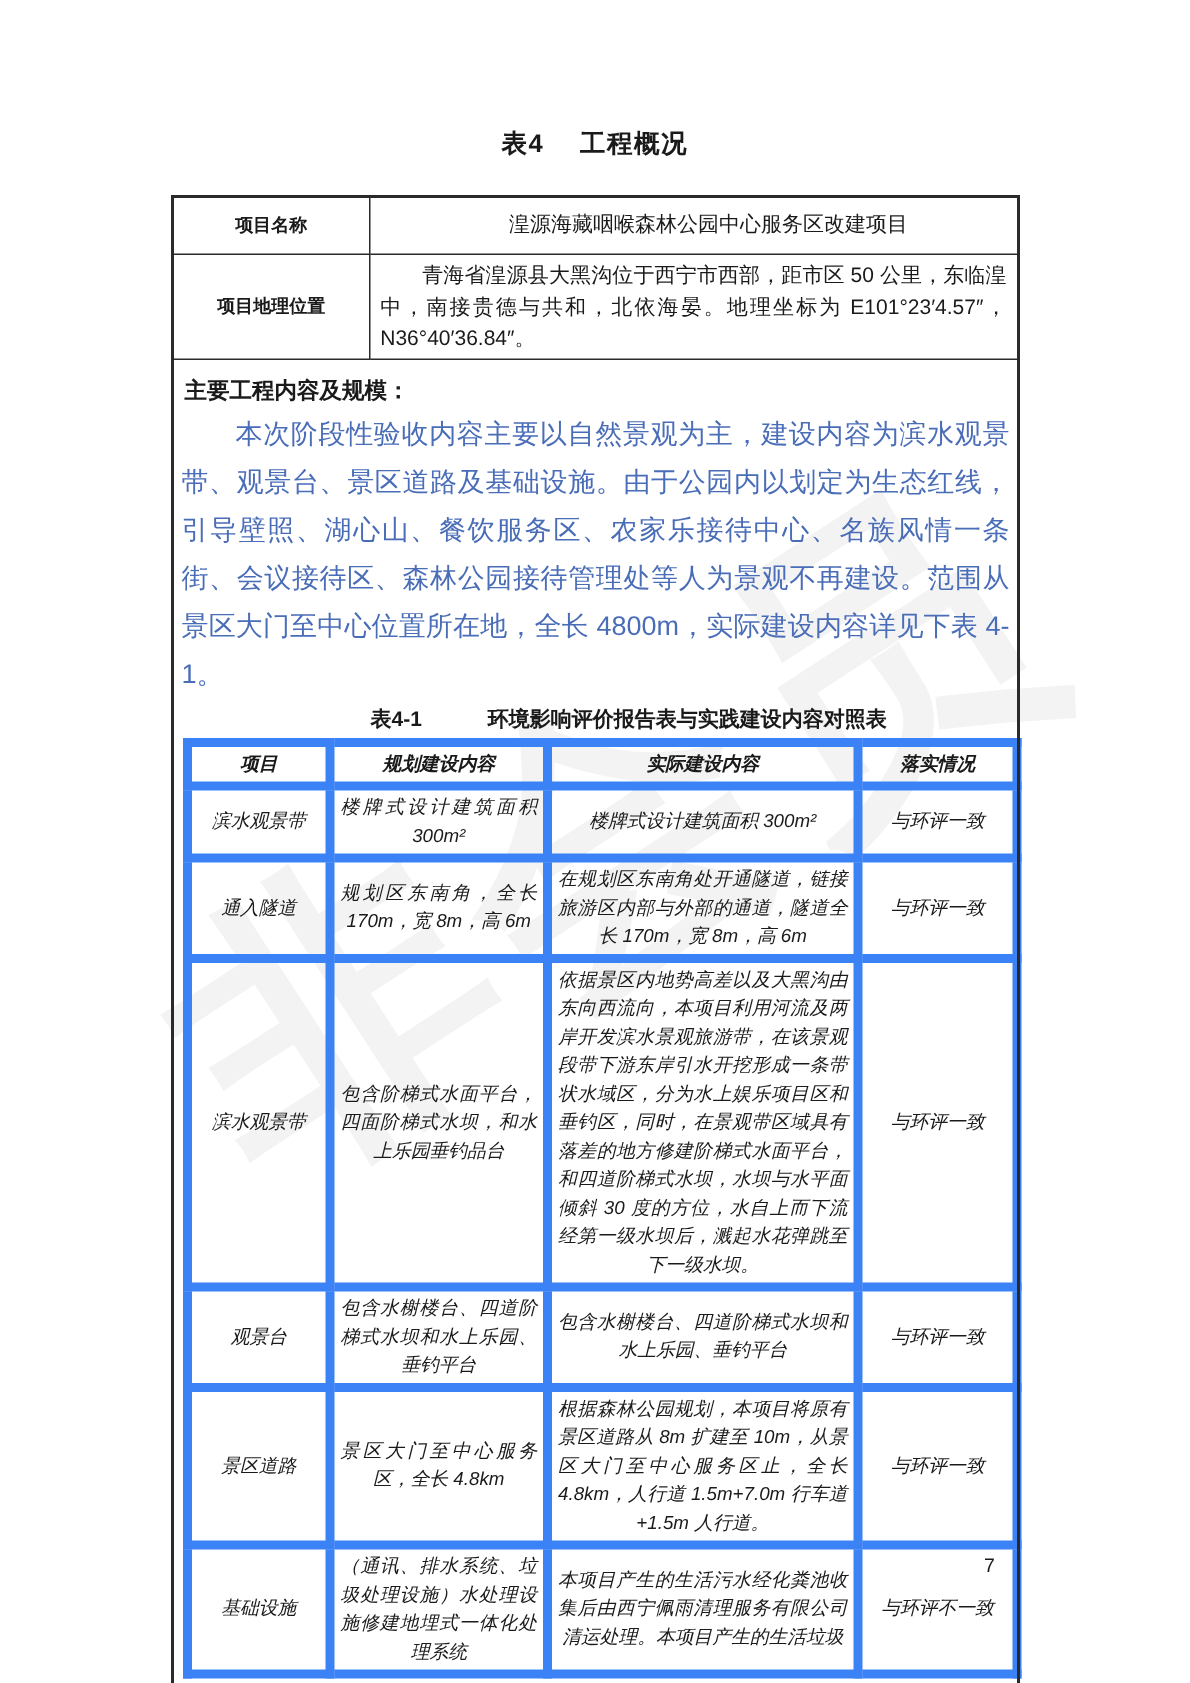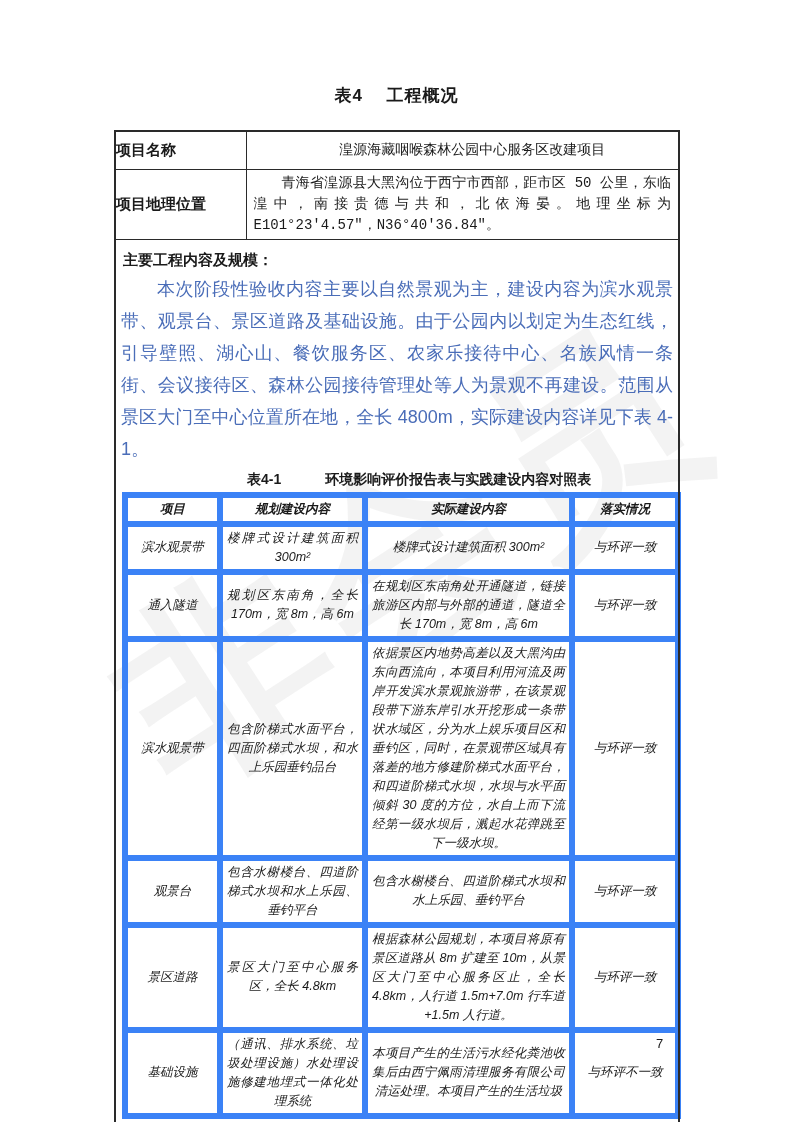--- a/index.html
+++ b/index.html
@@ -26,29 +26,29 @@
     position:absolute; top:84px; left:0; width:100%;
     text-align:center; font-size:17px; font-weight:bold; letter-spacing:1px;
   }
   table { border-collapse:collapse; table-layout:fixed; }
   .outer {
     position:absolute; left:114px; top:130px; width:566px;
     border:2px solid #2a2a2a;
   }
   .outer > tbody > tr > td { border:1.5px solid #2a2a2a; background:transparent; }
   .label-cell {
-    width:131px; text-align:left; vertical-align:middle;
-    font-weight:bold; font-size:15px;
+    width:131px; text-align:center; vertical-align:middle;
+    font-weight:bold; font-size:12px;
   }
   .row-name { height:38px; }
   .name-cell { text-align:center; vertical-align:middle; font-size:14px;padding-left:20px; }
   .row-geo { height:63px; }
   .geo-cell {
     font-size:14px; line-height:21px; padding:3px 7px;
-    text-align:justify; text-indent:2em; vertical-align:middle;font-family:Liberation Mono, monospace;
+    text-align:justify; text-indent:2em; vertical-align:middle;
   }
   .content-cell { padding:8px 5px 7px 5px; vertical-align:top; }
   .content-label { font-size:15px; font-weight:bold; padding:3px 0 0 2px; }
   .content-para {
     font-size:18px; line-height:32px; margin-top:3px;
     text-align:justify; text-indent:2em;
   }
   .caption { font-weight:bold; font-size:14px; margin:6px 0 3px 126px; }
   .caption-title { margin-left:40px; }
   .inner {

